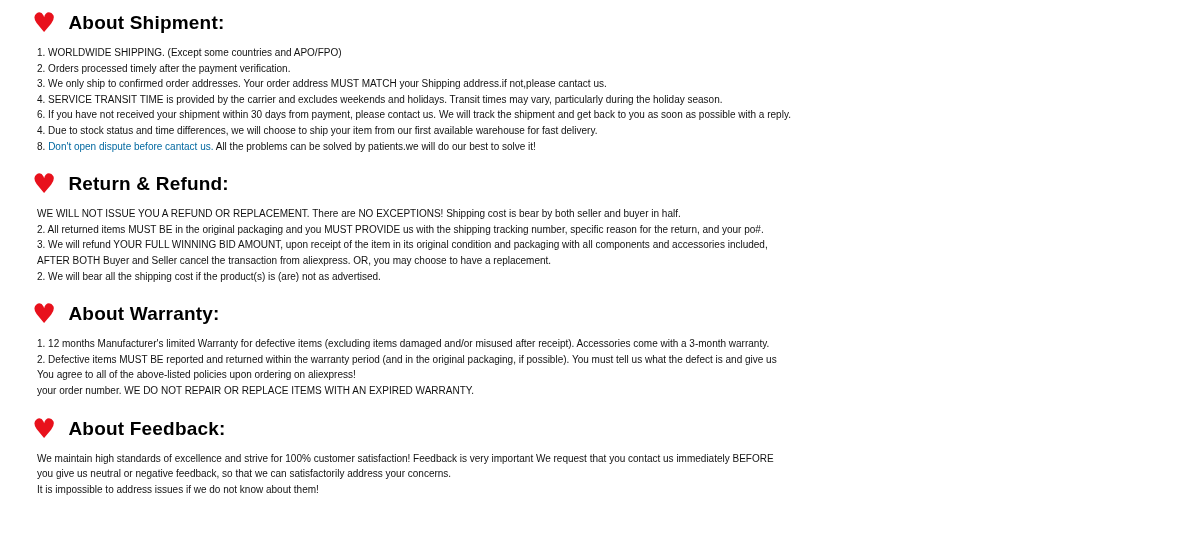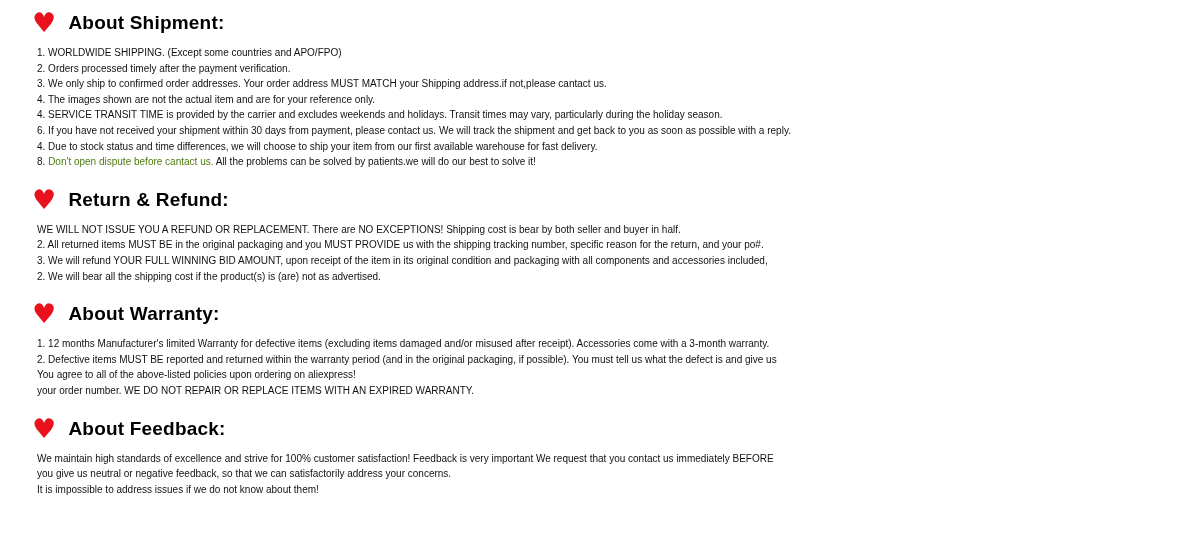--- a/index.html
+++ b/index.html
@@ -35,56 +35,56 @@
     font-weight: normal;
   }
   .section-body {
     margin-left: 37px;
     font-size: 10px;
     line-height: 15.6px;
     white-space: nowrap;
     color: #111111;
   }
   .policy-line { white-space: nowrap; }
-  .red-warning { color: #4d7c0f; }
+  .red-warning { color: #0369a1; }
 </style>
 </head>
 <body>
 
 <div class="page">
 
   <section class="policy-section">
     <h2 class="section-heading">
       <span class="heart">♥</span>
       <span>About Shipment:</span>
     </h2>
     <div class="section-body">
       <div>
           <div class="policy-line">1. WORLDWIDE SHIPPING. (Except some countries and APO/FPO)</div>
           <div class="policy-line">2. Orders processed timely after the payment verification.</div>
           <div class="policy-line">3. We only ship to confirmed order addresses. Your order address MUST MATCH your Shipping address.if not,please cantact us.</div>
-          <div class="policy-line">4. The images shown are not the actual item and are for your reference only.</div>
           <div class="policy-line">4. SERVICE TRANSIT TIME is provided by the carrier and excludes weekends and holidays. Transit times may vary, particularly during the holiday season.</div>
           <div class="policy-line">6. If you have not received your shipment within 30 days from payment, please contact us. We will track the shipment and get back to you as soon as possible with a reply.</div>
           <div class="policy-line">4. Due to stock status and time differences, we will choose to ship your item from our first available warehouse for fast delivery.</div>
         </div>
       <div class="policy-line"><span>8. </span><span class="red-warning">Don't open dispute before cantact us.</span><span> All the problems can be solved by patients.we will do our best to solve it!</span></div>
     </div>
   </section>
 
   <section class="policy-section">
     <h2 class="section-heading">
       <span class="heart">♥</span>
       <span>Return &amp; Refund:</span>
     </h2>
     <div class="section-body">
       <div>
           <div class="policy-line">WE WILL NOT ISSUE YOU A REFUND OR REPLACEMENT. There are NO EXCEPTIONS! Shipping cost is bear by both seller and buyer in half.</div>
           <div class="policy-line">2. All returned items MUST BE in the original packaging and you MUST PROVIDE us with the shipping tracking number, specific reason for the return, and your po#.</div>
           <div class="policy-line">3. We will refund YOUR FULL WINNING BID AMOUNT, upon receipt of the item in its original condition and packaging with all components and accessories included,</div>
+          <div class="policy-line">AFTER BOTH Buyer and Seller cancel the transaction from aliexpress. OR, you may choose to have a replacement.</div>
           <div class="policy-line">2.  We will bear all the shipping cost if the product(s) is (are) not as advertised.</div>
         </div>
     </div>
   </section>
 
   <section class="policy-section">
     <h2 class="section-heading">
       <span class="heart">♥</span>
       <span>About Warranty:</span>
     </h2>

